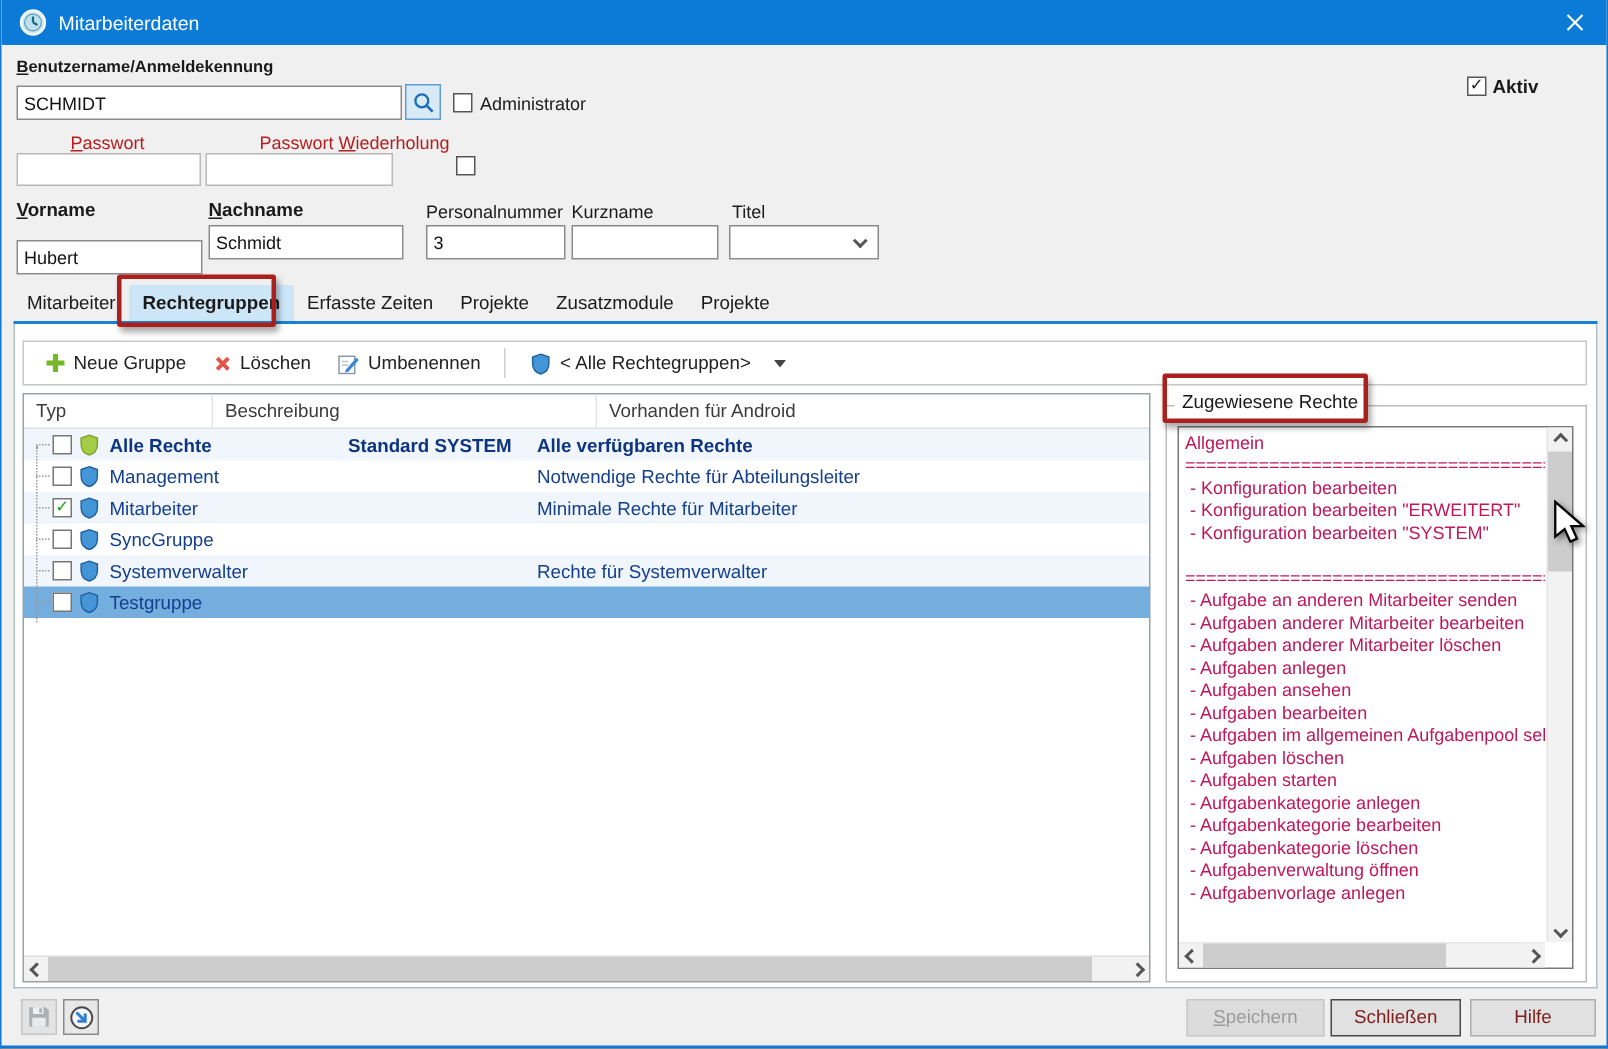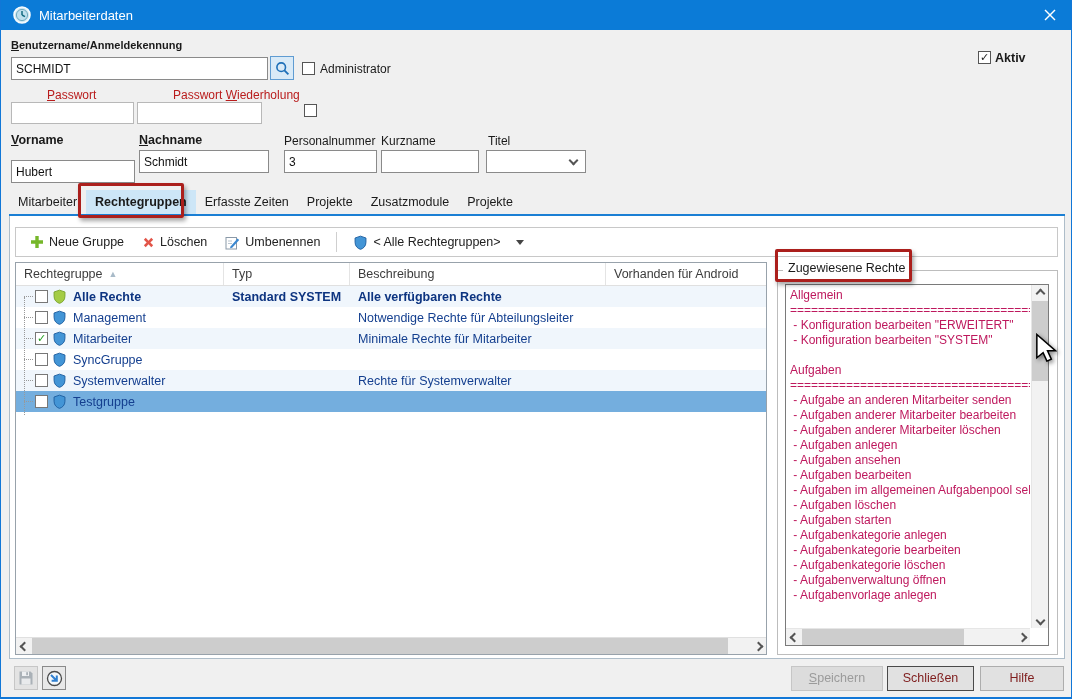--- a/index.html
+++ b/index.html
@@ -178,24 +178,20 @@
       <svg width="15" height="15" viewBox="0 0 16 16">
           <path d="M8 1.2 L13.8 3.2 V7.8 C13.8 11.8 11.2 14.4 8 15.3 C4.8 14.4 2.2 11.8 2.2 7.8 V3.2 Z" fill="#4395d6" stroke="#1f5fa0" stroke-width="1"></path>
         </svg>
       <span>&lt; Alle Rechtegruppen&gt;</span>
       <span class="ddarrow"></span>
     </div>
   </div>
 
   <div class="rtable">
     <div class="thead">
-      <div class="th c1">
-          <span>Rechtegruppe</span>
-          <span class="sortarrow">▲</span>
-        </div>
       <div class="th c2">
           <span>Typ</span>
         </div>
       <div class="th c3">
           <span>Beschreibung</span>
         </div>
       <div class="th c4">
           <span>Vorhanden für Android</span>
         </div>
     </div>
@@ -295,24 +291,24 @@
         </div>
     </div>
   </div>
 
   <div class="gbox"></div>
   <div class="gtitle">Zugewiesene Rechte</div>
   <div class="listbox">
     <div class="rlines">
         <div class="rline">Allgemein</div>
         <div class="rline">========================================</div>
+        <div class="rline"> - Konfiguration bearbeiten</div>
         <div class="rline"> - Konfiguration bearbeiten "ERWEITERT"</div>
         <div class="rline"> - Konfiguration bearbeiten "SYSTEM"</div>
         <div class="rline"></div>
-        <div class="rline">Aufgaben</div>
         <div class="rline">========================================</div>
         <div class="rline"> - Aufgabe an anderen Mitarbeiter senden</div>
         <div class="rline"> - Aufgaben anderer Mitarbeiter bearbeiten</div>
         <div class="rline"> - Aufgaben anderer Mitarbeiter löschen</div>
         <div class="rline"> - Aufgaben anlegen</div>
         <div class="rline"> - Aufgaben ansehen</div>
         <div class="rline"> - Aufgaben bearbeiten</div>
         <div class="rline"> - Aufgaben im allgemeinen Aufgabenpool sehen</div>
         <div class="rline"> - Aufgaben löschen</div>
         <div class="rline"> - Aufgaben starten</div>

